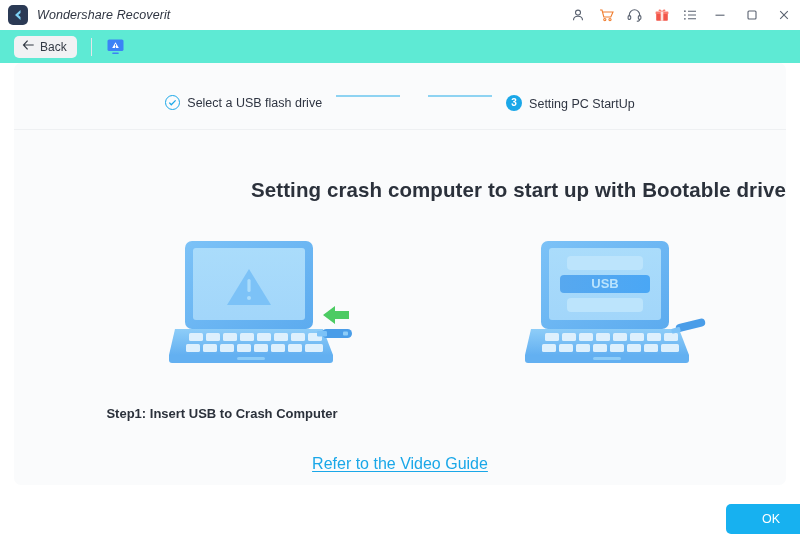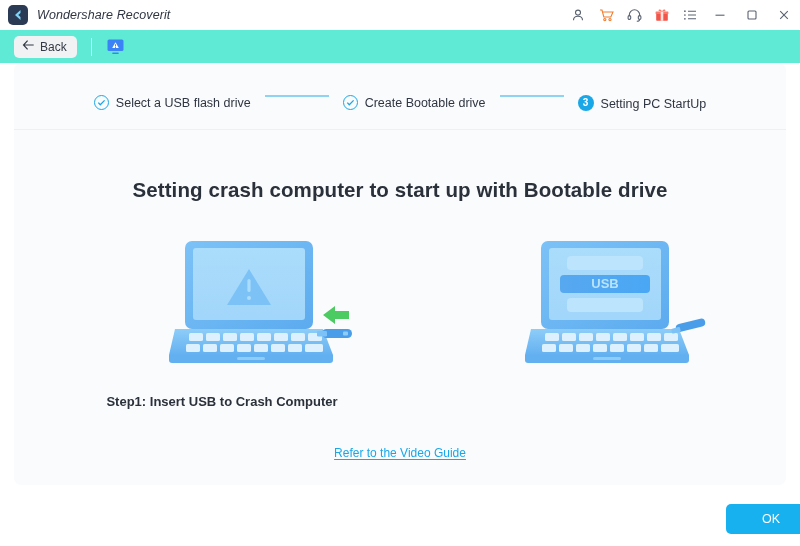--- a/index.html
+++ b/index.html
@@ -95,42 +95,42 @@
     display: flex; align-items: center; justify-content: center;
     flex: none;
   }
   .connector {
     width: 64px; height: 1.6px; background: #8ed3f2;
     margin: 0 14px;
   }
 
   .card-title {
     margin-top: 48px;
-    text-align: center;
+    text-align: right;
     font-size: 20.5px; font-weight: bold; color: #2b313b;
     letter-spacing: .1px;
   }
 
   .illus-row {
     margin-top: 26px;
     display: flex; justify-content: center; gap: 76px;
   }
   .illus-col { width: 280px; text-align: center; }
   .illus-box {
     height: 150px;
     display: flex; align-items: center; justify-content: flex-end;
   }
   .caption {
-    margin-top: 16px;
+    margin-top: 28px;
     font-size: 13px; font-weight: bold; color: #2b313b;
   }
 
   .video-link-wrap { margin-top: 34px; text-align: center; }
   .video-link {
-    font-size: 12px; color: #1aa7e8;
+    font-size: 16px; color: #1aa7e8;
     text-underline-offset: 2px;
   }
 
   
   .ok-btn {
     position: absolute; left: 690px; top: 504px;
     width: 90px; height: 30px;
     background: #17b1f0; border-radius: 5px; border: none;
     color: #ffffff; font-size: 12.5px;
     font-family: "Liberation Sans", sans-serif;
@@ -233,28 +233,20 @@
       <span class="circle-done">
         <svg width="9" height="9" viewBox="0 0 9 9" fill="none" stroke="#1aa7e8" stroke-width="1.3">
           <path d="M1.3 4.6l2 2.1L7.6 2.4"></path>
         </svg>
       </span>
       <span class="step-label">Select a USB flash drive</span>
     </div>
 
     <div class="connector"></div>
 
-    <div class="step">
-      <span class="circle-done">
-        <svg width="9" height="9" viewBox="0 0 9 9" fill="none" stroke="#1aa7e8" stroke-width="1.3">
-          <path d="M1.3 4.6l2 2.1L7.6 2.4"></path>
-        </svg>
-      </span>
-      <span class="step-label">Create Bootable drive</span>
-    </div>
 
     <div class="connector"></div>
 
     <div class="step">
       <span class="circle-active">3</span>
       <span class="step-label">Setting PC StartUp</span>
     </div>
   </div>
 
   <div class="card-title">Setting crash computer to start up with Bootable drive</div>

